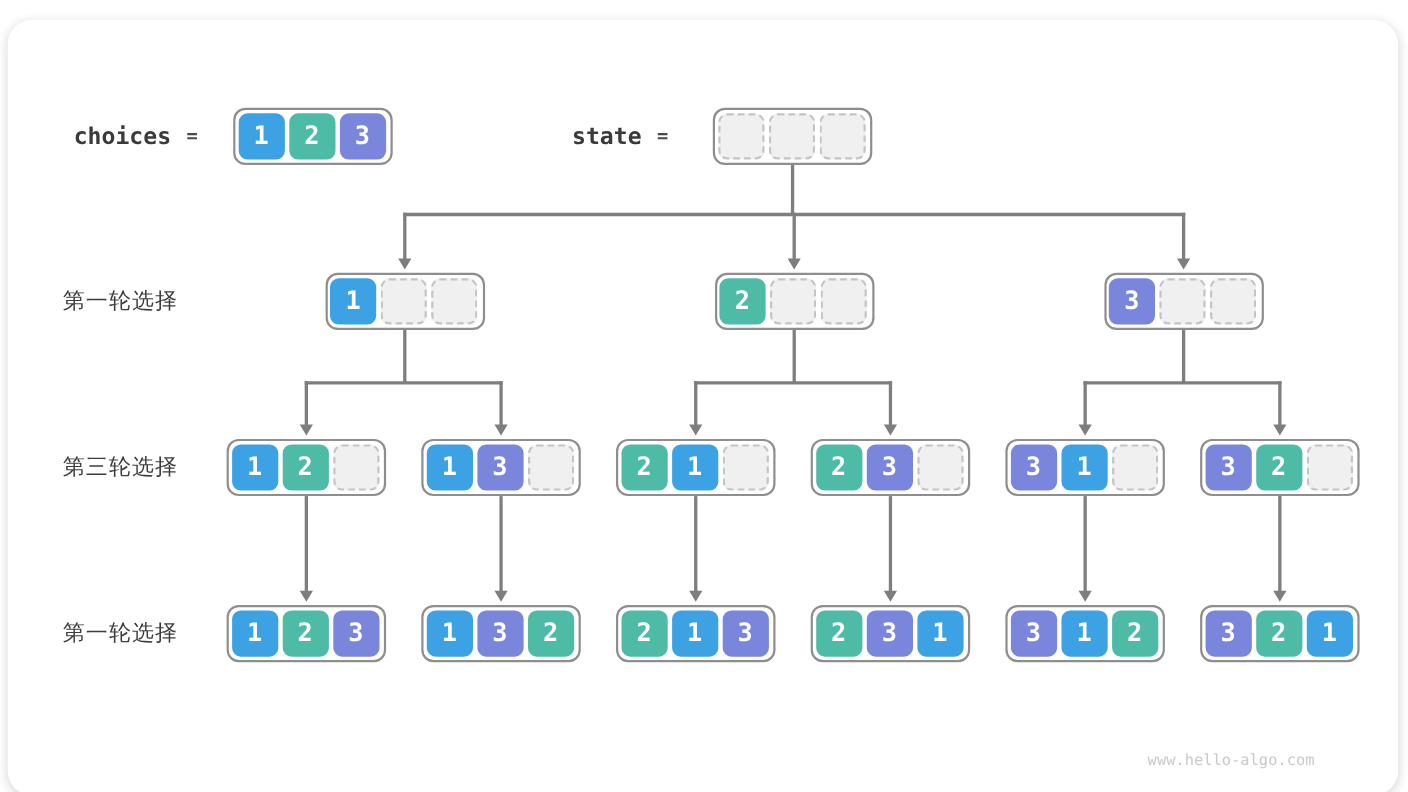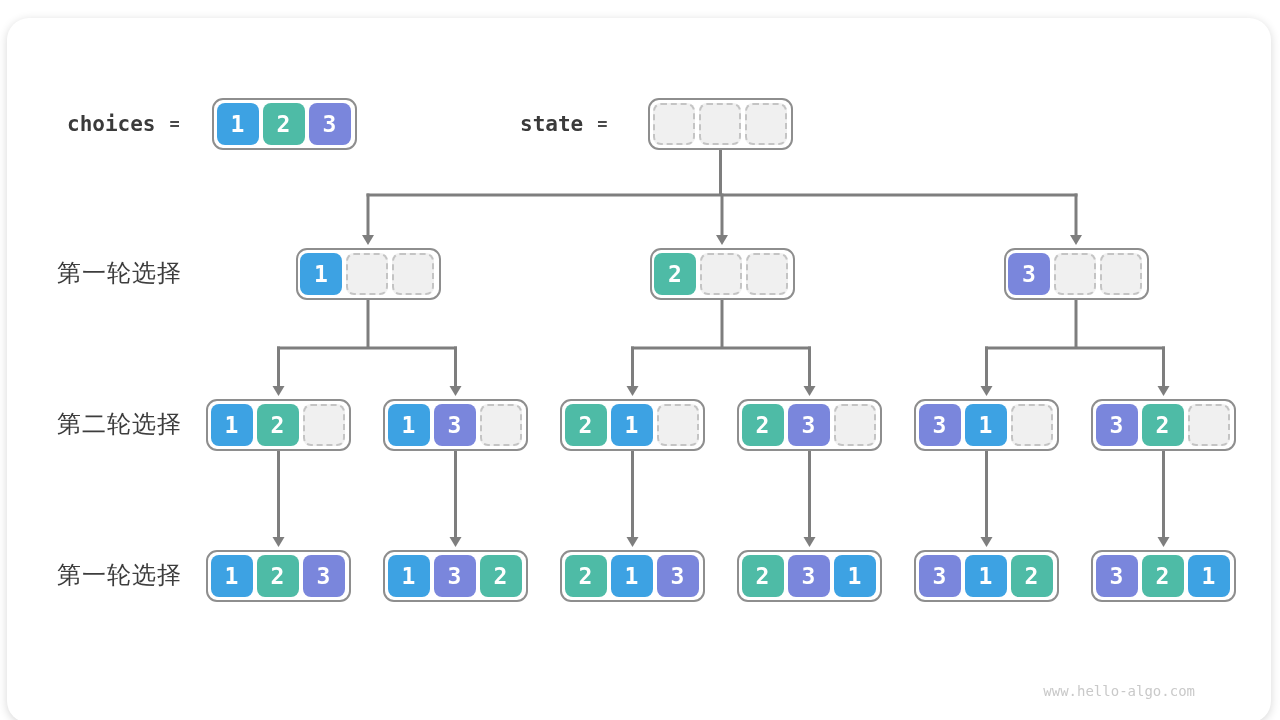--- a/index.html
+++ b/index.html
@@ -8,21 +8,21 @@
     background:#ffffff; border-radius:22px;
     box-shadow:0 2px 10px rgba(0,0,0,0.16);
   }
   .abs{position:absolute;}
   .hdr-label{
     font-family:"DejaVu Sans Mono",monospace; font-weight:bold; font-size:21px;
     color:#3a3a3a; display:flex; align-items:center; gap:14px; height:50px;
   }
   .hdr-label .eq{font-size:17px; font-weight:bold; color:#4a4a4a;}
   .row-label{
-    font-family:Liberation Serif, serif; font-size:24px;
+    font-family:Liberation Serif, serif; font-size:20px;
     color:#3d3d3d; height:50px; display:flex; align-items:center; letter-spacing:1px;
   }
   .vbox{
     position:absolute; box-sizing:border-box; width:145px; height:52px;
     background:#ffffff; border:2.5px solid #8e8e8e; border-radius:11px;
     padding:2.5px; display:flex; gap:4px; align-items:center;
   }
   .cell{
     box-sizing:border-box; width:42px; height:42px; border-radius:8px;
     display:flex; align-items:center; justify-content:center;
@@ -98,21 +98,21 @@
     <span>state</span>
     <span class="eq">=</span>
   </div>
   <div class="vbox" style="left:641px; top:80px;" id="state-box">
       <div class="cell empty"></div>
       <div class="cell empty"></div>
       <div class="cell empty"></div>
     </div>
 
   <div class="row-label abs" style="left:50px; top:230px;">第一轮选择</div>
-  <div class="row-label abs" style="left:50px; top:381px;">第二轮选择</div>
+  <div class="row-label abs" style="left:50px; top:381px;">第三轮选择</div>
   <div class="row-label abs" style="left:50px; top:532px;">第一轮选择</div>
 
   <div id="tree-nodes">
       <div class="vbox" style="left: 288.5px; top: 230px;">
         <div class="cell" style="background: rgb(61, 162, 227);">1</div>
         <div class="cell empty"></div>
         <div class="cell empty"></div>
       </div>
       <div class="vbox" style="left: 642.5px; top: 230px;">
         <div class="cell" style="background: rgb(78, 187, 166);">2</div>

